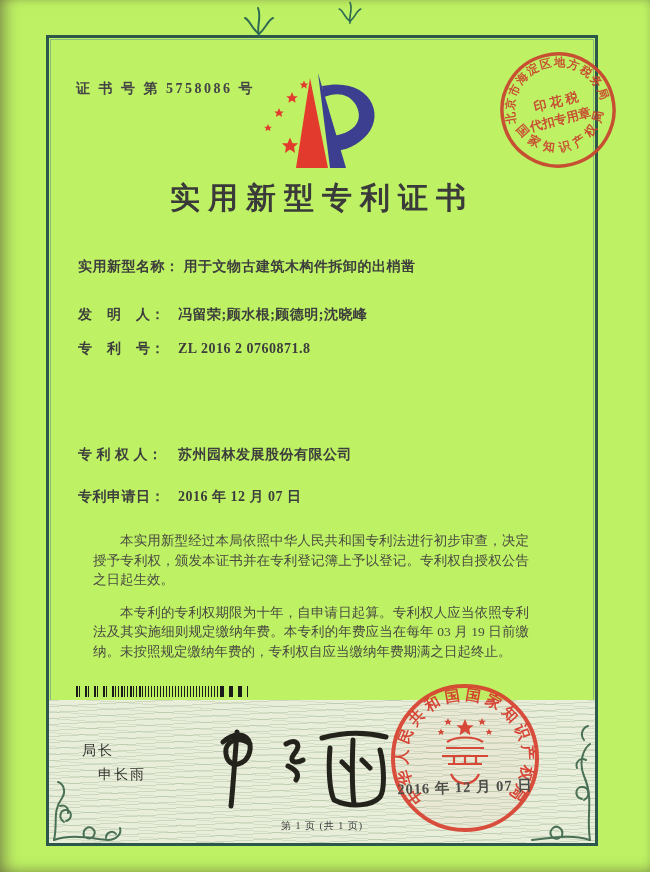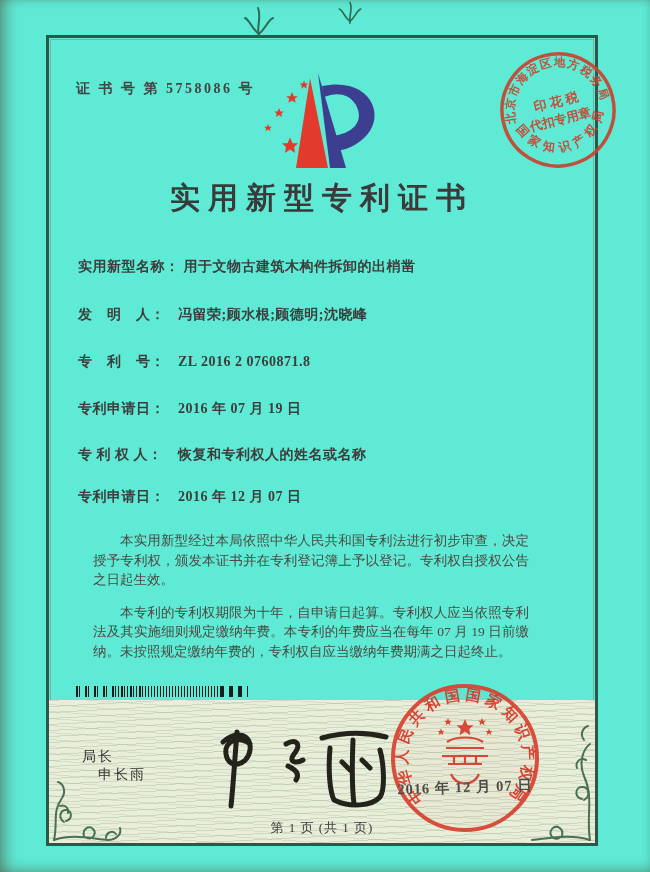--- a/index.html
+++ b/index.html
@@ -1,57 +1,57 @@
 <!DOCTYPE html>
 <html><head>
 <meta charset="utf-8">
 <style>
   html,body{margin:0;padding:0;}
   body{width:650px;height:872px;font-family:"Liberation Serif","DejaVu Serif",serif;}
-  .page{position:relative;width:650px;height:872px;background:#5eead4;overflow:hidden;
+  .page{position:relative;width:650px;height:872px;background:#bef264;overflow:hidden;
         box-shadow:inset 14px 0 16px -10px rgba(80,72,55,.6),
                    inset -6px 0 8px -6px rgba(80,72,55,.2),
                    inset 0 -12px 12px -9px rgba(80,72,55,.35),
                    inset 0 6px 8px -6px rgba(80,72,55,.25);}
   
   .frame{position:absolute;left:46px;top:35px;width:552px;height:811px;box-sizing:border-box;
          border:3px solid #2b584a;}
   .frame::after{content:"";position:absolute;inset:1px;border:1px solid rgba(110,155,135,.65);pointer-events:none;}
   
   .cert-no{position:absolute;left:76px;top:80px;font-size:14px;letter-spacing:2.5px;color:#454545;font-weight:600;}
   .logo{position:absolute;left:252px;top:70px;width:160px;height:104px;}
   .tax-stamp{position:absolute;left:496px;top:48px;width:124px;height:124px;transform:rotate(-14deg);opacity:.92;}
   .title{position:absolute;left:46px;top:178px;width:552px;text-align:center;font-size:30px;font-weight:700;
          letter-spacing:8px;color:#3a3a3a;}
   
   .field{position:absolute;left:78px;font-size:14px;color:#3d3d3d;font-weight:600;letter-spacing:.5px;white-space:nowrap;}
   .field .lbl{display:inline-block;min-width:96px;}
-  .f0{top:258px}.f1{top:306px}.f2{top:353px}.f3{top:400px}.f4{top:446px}.f5{top:488px}
+  .f0{top:258px}.f1{top:306px}.f2{top:340px}.f3{top:400px}.f4{top:446px}.f5{top:488px}
   
   .body-text{position:absolute;left:80px;top:518px;width:462px;font-size:13.5px;line-height:19.5px;
              color:#4a4a42;text-align:justify;}
   .body-text p{margin:13px;text-indent:2em;}
   
   .barcode{position:absolute;left:76px;top:686px;width:172px;height:11px;
      background-image:repeating-linear-gradient(90deg,#1b1b1b 0 1.5px,transparent 1.5px 2.5px,
         #1b1b1b 2.5px 4px,transparent 4px 6.5px,#1b1b1b 6.5px 7px,transparent 7px 9px);}
   
   .band{position:absolute;left:49px;top:700px;width:546px;height:143px;background-color:#e9eeda;
      background-image:repeating-linear-gradient(177deg,rgba(138,168,128,.30) 0 1px,transparent 1px 6px),
                       repeating-linear-gradient(184deg,rgba(138,168,128,.22) 0 1px,transparent 1px 7px);}
   .director-title{position:absolute;left:82px;top:742px;font-size:14px;color:#33332f;
-                  font-family:"Liberation Sans","DejaVu Sans",sans-serif;letter-spacing:2px;margin-top:6px;}
+                  font-family:"Liberation Sans","DejaVu Sans",sans-serif;letter-spacing:2px;}
   .director-name{position:absolute;left:82px;top:766px;font-size:14px;color:#33332f;
                  font-family:"Liberation Sans","DejaVu Sans",sans-serif;letter-spacing:2px;margin-left:16px;}
   .signature{position:absolute;left:195px;top:712px;width:215px;height:102px;}
   .seal{position:absolute;left:380px;top:680px;width:170px;height:170px;}
   .seal-date{position:absolute;left:383px;top:778px;width:164px;text-align:center;font-size:14.5px;
              color:#4c4c48;letter-spacing:1px;transform:rotate(-2deg);font-weight:600;}
   .page-indicator{position:absolute;left:46px;top:819px;width:552px;text-align:center;
-                  font-size:13px;color:#3c3c3c;letter-spacing:1px;}
+                  font-size:10px;color:#3c3c3c;letter-spacing:1px;}
   
   .sprig-a{position:absolute;left:242px;top:4px;width:34px;height:34px;}
   .sprig-b{position:absolute;left:336px;top:0px;width:28px;height:28px;}
   .corner-bl{position:absolute;left:50px;top:768px;width:78px;height:74px;}
   .corner-br{position:absolute;left:518px;top:700px;width:78px;height:142px;transform:scaleX(-1);}
   .stamp-text{fill:#c8432f;font-family:"Liberation Serif",serif;font-weight:700;}
   .seal-text{fill:#d63b2c;font-family:"Liberation Serif",serif;font-weight:700;}
 </style>
 </head>
 <body>
@@ -112,36 +112,32 @@
     <span>用于文物古建筑木构件拆卸的出梢凿</span>
   </div>
   <div class="field f1">
     <span class="lbl">发　明　人：</span>
     <span>冯留荣;顾水根;顾德明;沈晓峰</span>
   </div>
   <div class="field f2">
     <span class="lbl">专　利　号：</span>
     <span>ZL 2016 2 0760871.8</span>
   </div>
-  <div class="field f3">
-    <span class="lbl">专利申请日：</span>
-    <span>2016 年 07 月 19 日</span>
-  </div>
   <div class="field f4">
     <span class="lbl">专 利 权 人：</span>
-    <span>恢复和专利权人的姓名或名称</span>
+    <span>苏州园林发展股份有限公司</span>
   </div>
   <div class="field f5">
     <span class="lbl">专利申请日：</span>
     <span>2016 年 12 月 07 日</span>
   </div>
 
   <div class="body-text">
     <p>本实用新型经过本局依照中华人民共和国专利法进行初步审查，决定授予专利权，颁发本证书并在专利登记簿上予以登记。专利权自授权公告之日起生效。</p>
-    <p>本专利的专利权期限为十年，自申请日起算。专利权人应当依照专利法及其实施细则规定缴纳年费。本专利的年费应当在每年 07 月 19 日前缴纳。未按照规定缴纳年费的，专利权自应当缴纳年费期满之日起终止。</p>
+    <p>本专利的专利权期限为十年，自申请日起算。专利权人应当依照专利法及其实施细则规定缴纳年费。本专利的年费应当在每年 03 月 19 日前缴纳。未按照规定缴纳年费的，专利权自应当缴纳年费期满之日起终止。</p>
   </div>
 
   <div class="barcode"></div>
 
   <div class="band"></div>
 
   <svg class="corner-bl" viewBox="0 0 78 74">
     <g stroke="#2f5c40" stroke-width="2" fill="none" stroke-linecap="round" opacity=".85">
       <path d="M4,72 C8,54 2,44 12,30 C16,24 14,16 8,14"></path>
       <path d="M4,72 C22,66 38,70 58,72 C66,72 72,66 70,60"></path>

